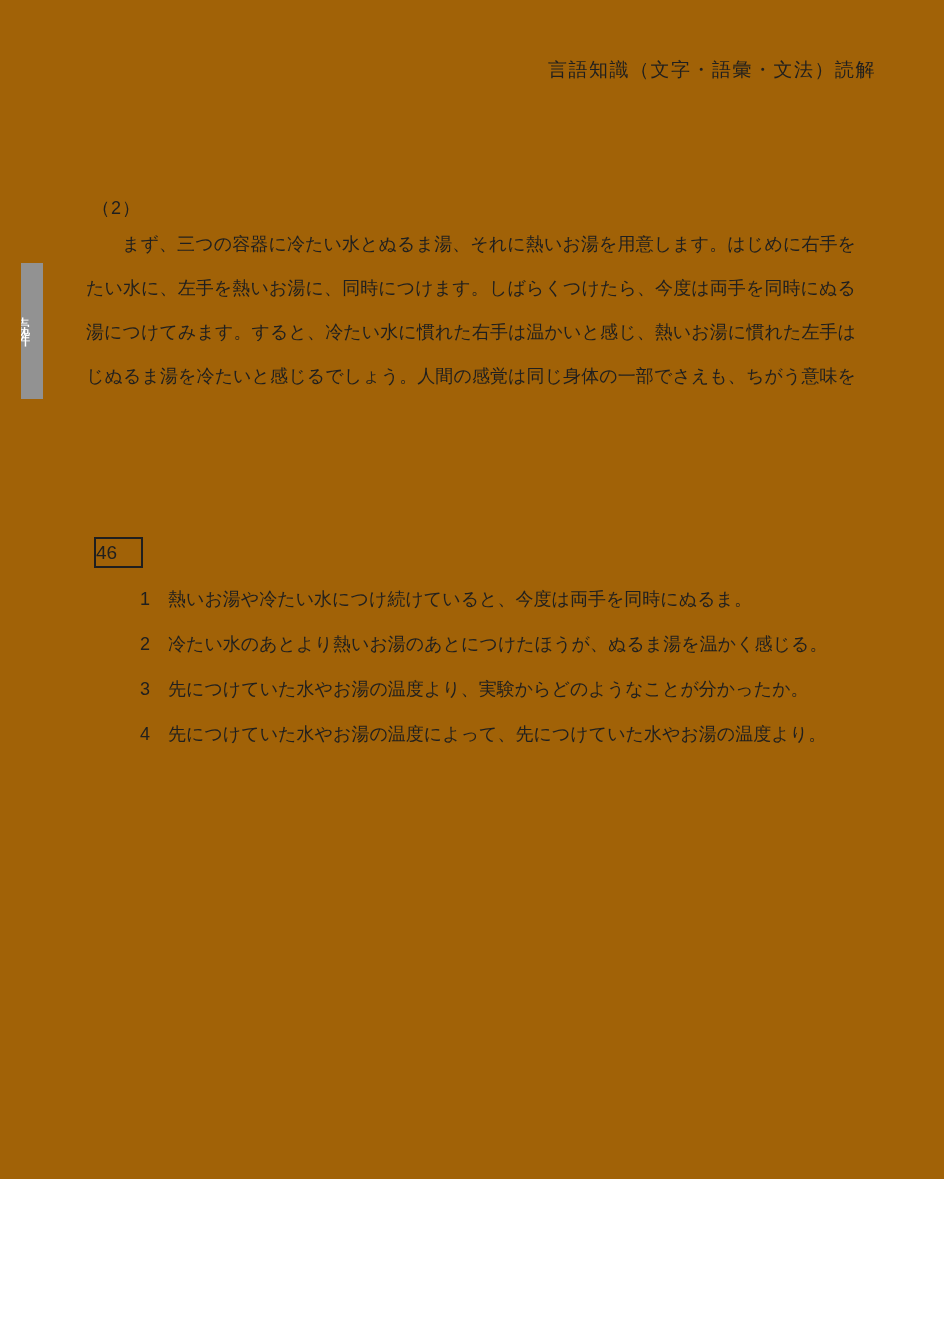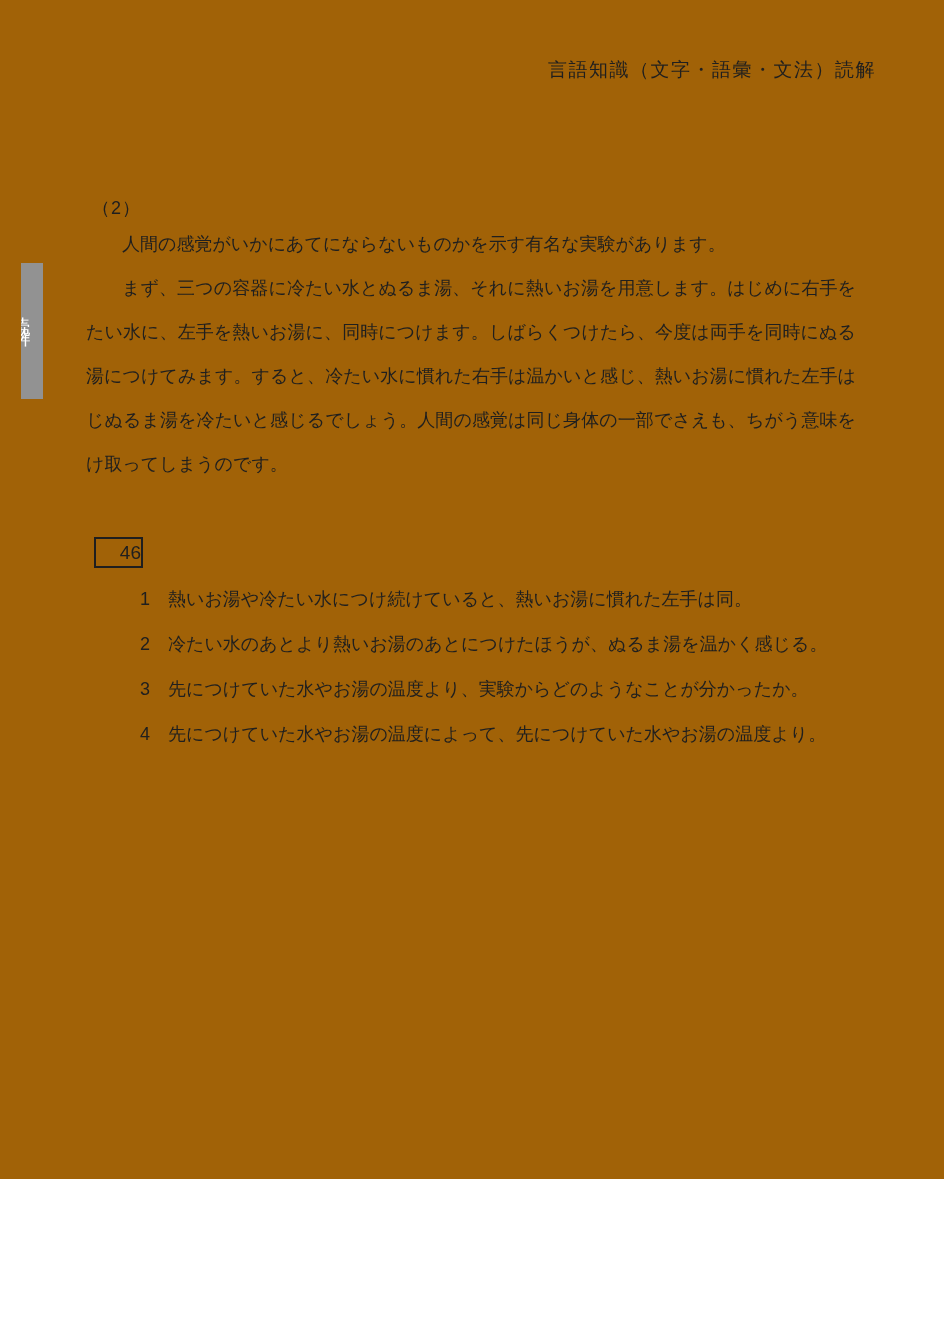--- a/index.html
+++ b/index.html
@@ -74,21 +74,21 @@
     display: flex;
     align-items: center;
   }
   .question-number-box {
     width: 49px;
     height: 31px;
     border: 2px solid #1f1f1f;
     box-sizing: border-box;
     display: flex;
     align-items: center;
-    justify-content: flex-end;
+    justify-content: flex-start;
     font-size: 19px;
     flex: none;
   }
   .question-text {
     font-weight: bold;
     font-size: 16px;
     margin-left: 8px;
     letter-spacing: -0.5px;
     white-space: nowrap;
   }
@@ -154,38 +154,36 @@
 
   <div class="header">言語知識（文字・語彙・文法）読解</div>
 
   <div class="side-tab">
     <span class="tab-label">読解</span>
   </div>
 
   <div class="section-label">（2）</div>
 
   <div class="passage">
-    <div class="line indent">人間の感覚がいかにあてにならないものかを示す有名な実験があります。</div>
     <div class="line indent fill">まず、三つの容器に冷たい水とぬるま湯、それに熱いお湯を用意します。はじめに右手を冷</div>
     <div class="line fill">たい水に、左手を熱いお湯に、同時につけます。しばらくつけたら、今度は両手を同時にぬるま</div>
     <div class="line fill">湯につけてみます。すると、冷たい水に慣れた右手は温かいと感じ、熱いお湯に慣れた左手は同</div>
     <div class="line fill">じぬるま湯を冷たいと感じるでしょう。人間の感覚は同じ身体の一部でさえも、ちがう意味を受</div>
-    <div class="line">け取ってしまうのです。</div>
   </div>
 
   <div class="question-row">
     <div class="question-number-box">
       <span>46</span>
     </div>
   </div>
 
   <div class="options">
     <div class="option-row">
       <span class="option-number">1</span>
-      <span class="option-text">熱いお湯や冷たい水につけ続けていると、熱いお湯に慣れた左手は同。</span>
+      <span class="option-text">熱いお湯や冷たい水につけ続けていると、今度は両手を同時にぬるま。</span>
     </div>
     <div class="option-row">
       <span class="option-number">2</span>
       <span class="option-text">冷たい水のあとより熱いお湯のあとにつけたほうが、ぬるま湯を温かく感じる。</span>
     </div>
     <div class="option-row">
       <span class="option-number">3</span>
       <span class="option-text">先につけていた水やお湯の温度より、実験からどのようなことが分かったか。</span>
     </div>
     <div class="option-row">

